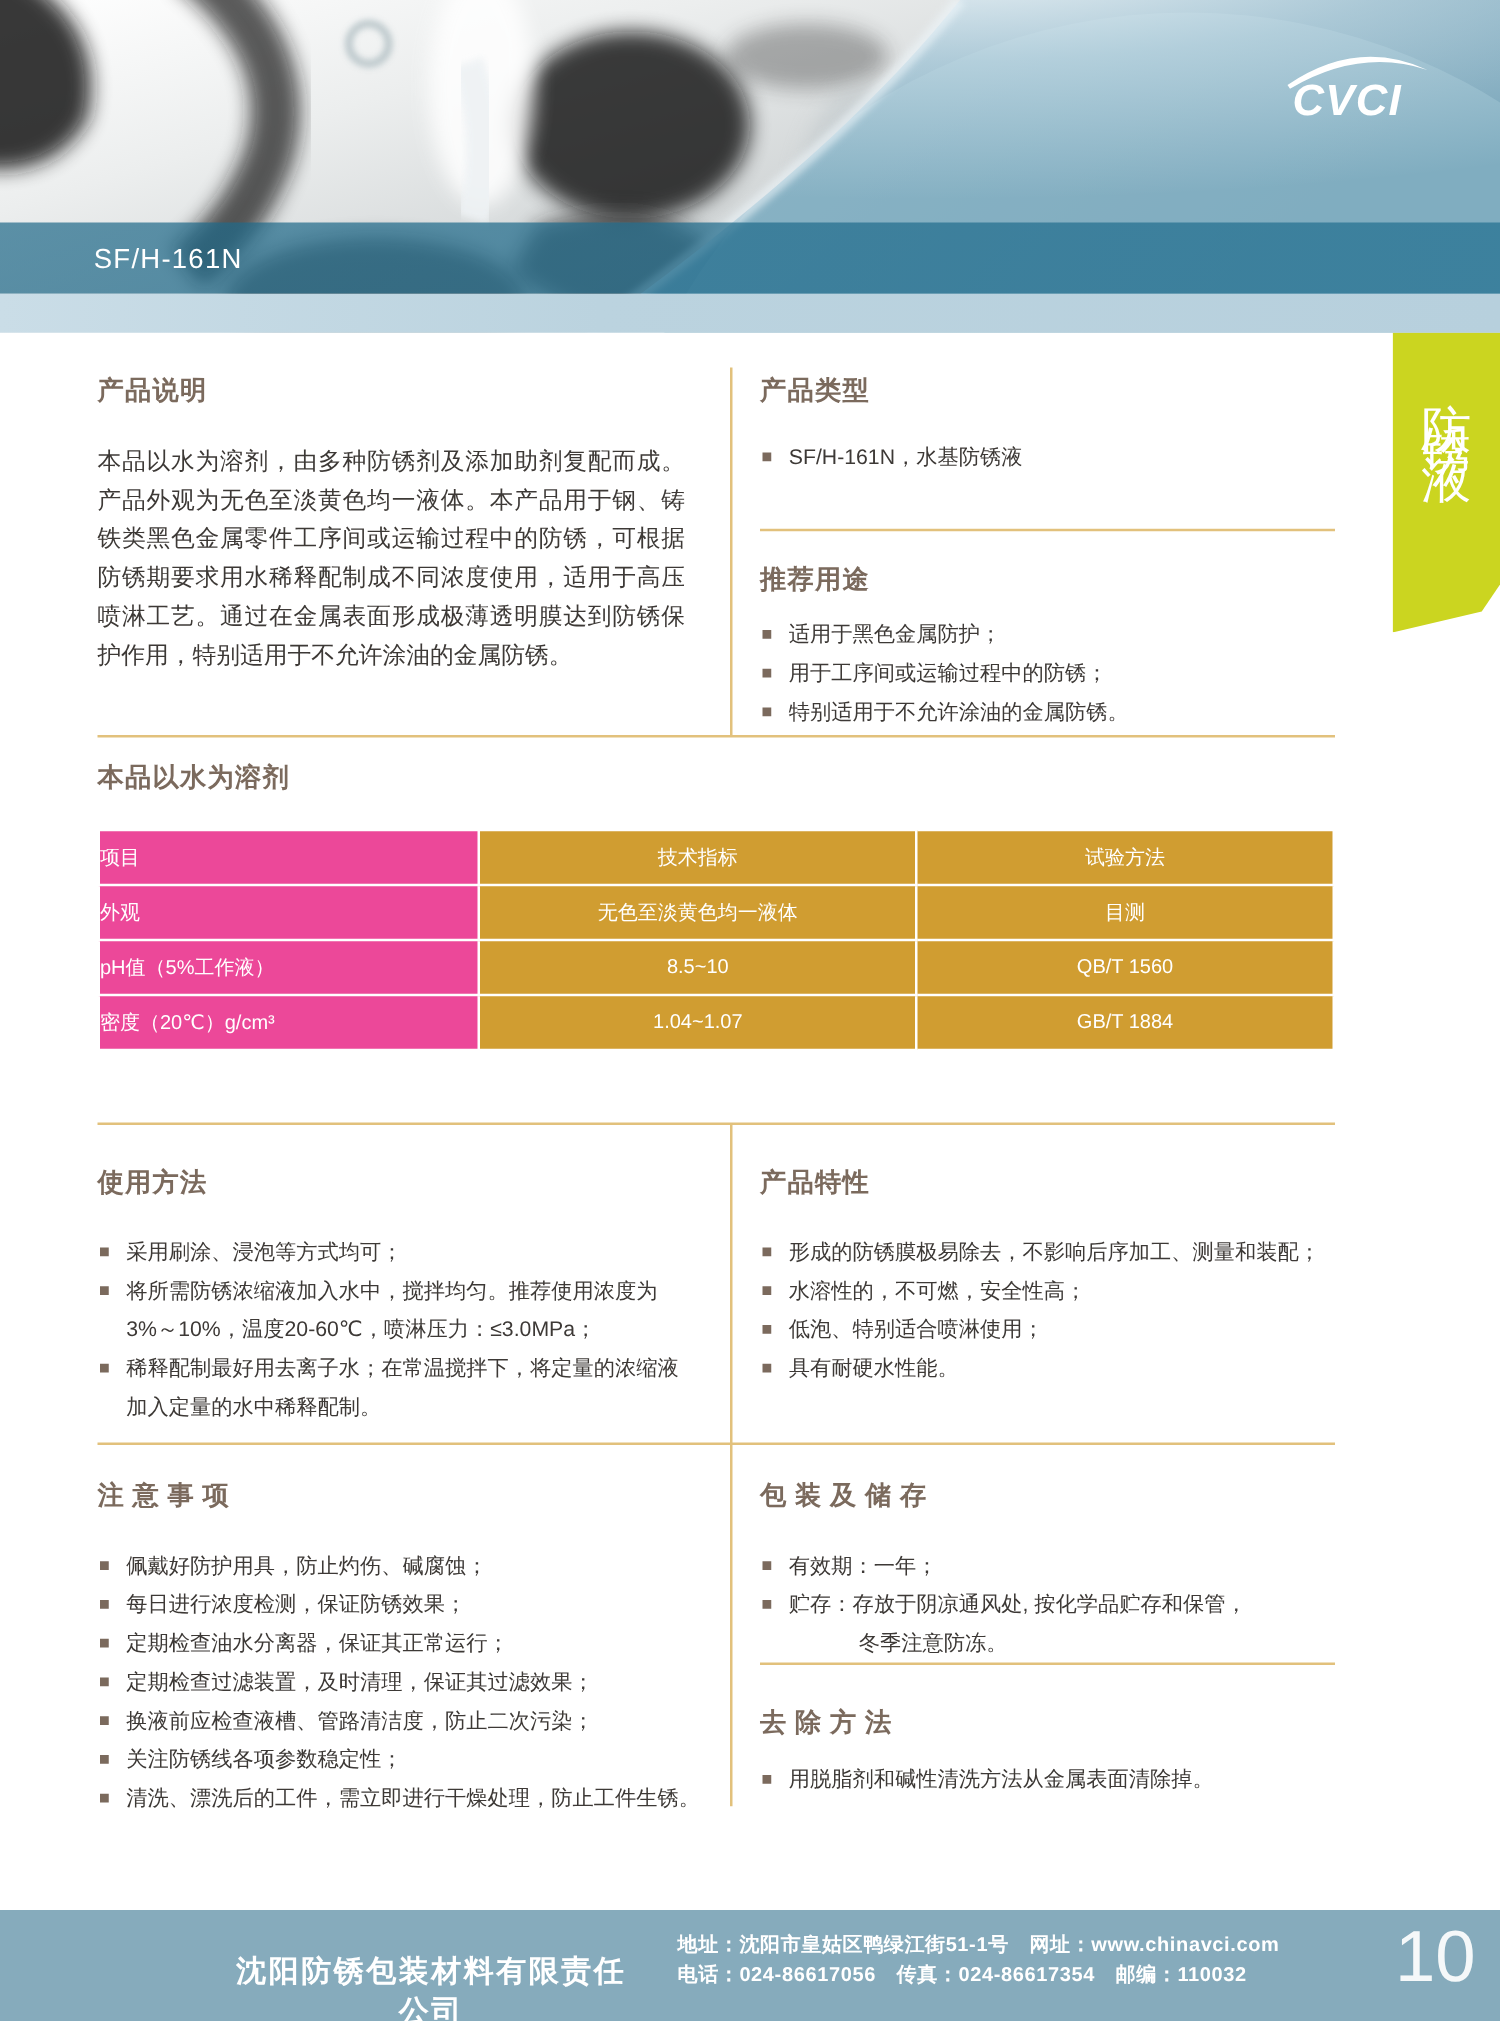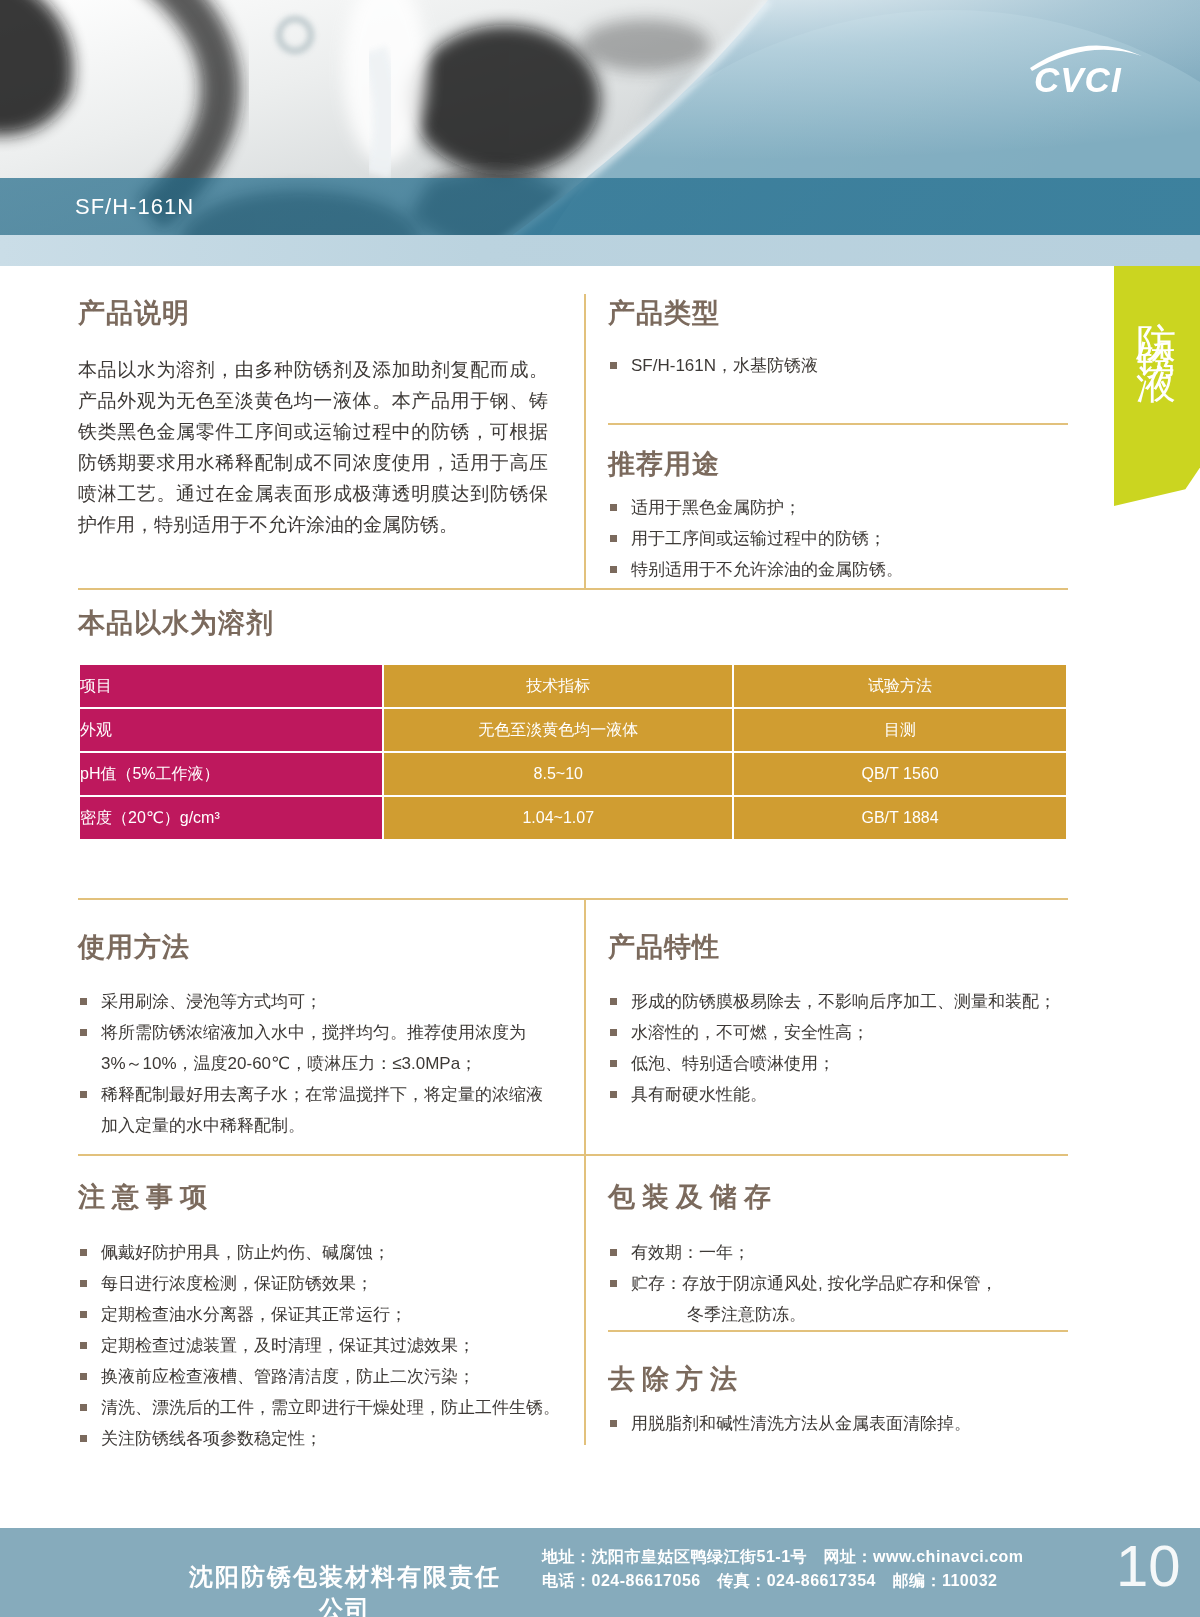--- a/index.html
+++ b/index.html
@@ -18,37 +18,37 @@
   .logo{position:absolute;left:1028px;top:36px;width:116px;height:62px;}
 
   
   .side-tab{position:absolute;left:1114px;top:266px;width:86px;height:240px;background:#cbd520;
             clip-path:polygon(0 0,100% 0,100% 84%,83% 93%,0 100%);}
   .side-tab span{position:absolute;left:50%;transform:translateX(-50%);top:24px;
                  writing-mode:vertical-rl;font-size:40px;letter-spacing:20px;color:#fff;}
 
   
   .sec{position:absolute;left:78px;width:990px;}
-  h2{margin:0;font-size:27px;font-weight:bold;color:#7b6a5d;line-height:30px;letter-spacing:1px;}
+  h2{margin:0;font-size:21px;font-weight:bold;color:#7b6a5d;line-height:30px;letter-spacing:1px;}
   h2.ls{letter-spacing:7px;}
   .col-l{position:absolute;left:0;top:0;width:470px;}
   .col-r{position:absolute;left:530px;top:0;width:460px;}
   .vline{position:absolute;width:2px;background:#e2c17c;left:584px;}
   .hr-full{position:absolute;left:78px;width:990px;height:2px;background:#e2c17c;}
   .hr-in{height:2px;background:#e2c17c;border:0;margin:0;}
   p.body{margin:26px 0 0;font-size:19px;line-height:31px;color:#3d3936;text-align:justify;}
   ul.blist{list-style:none;margin:0;padding:0;color:#3d3936;font-size:17px;line-height:31px;}
   ul.blist li{position:relative;padding-left:23px;}
   ul.blist li::before{content:"";position:absolute;left:2px;top:12px;width:7px;height:7px;background:#7b6a5d;}
   .indent2{padding-left:56px;}
 
   
   table.spec{width:990px;border-collapse:collapse;margin-top:25px;table-layout:fixed;}
   table.spec td{border:2px solid #fff;height:42px;color:#fff;font-size:16px;padding:0;}
-  td.c-item{width:30.8%;background:#be185d;text-align:left;padding-left:30px;}
+  td.c-item{width:30.8%;background:#ec4899;text-align:left;padding-left:30px;}
   td.c-tech{width:35.4%;background:#d09d31;text-align:center;}
   td.c-method{width:33.8%;background:#d09d31;text-align:center;}
 
   
   .footer{position:absolute;left:0;top:1528px;width:1200px;height:89px;background:#86abbc;}
   .company{position:absolute;left:185px;top:33px;width:320px;text-align:center;
            font-size:24px;font-weight:bold;color:#fff;letter-spacing:2px;}
   .addr{position:absolute;left:542px;top:17px;font-size:16px;line-height:24px;
         font-weight:bold;color:#fff;letter-spacing:.5px;}
   .pagenum{position:absolute;left:1116px;top:4px;font-size:58px;color:#fff;opacity:.92;}
@@ -203,22 +203,22 @@
 
   <div class="sec" style="top:1166px;height:290px;">
     <div class="col-l" style="width:500px;">
       <h2 class="ls" style="margin-top:16px;">注意事项</h2>
       <ul class="blist" style="margin-top:25px;">
         <li>佩戴好防护用具，防止灼伤、碱腐蚀；</li>
         <li>每日进行浓度检测，保证防锈效果；</li>
         <li>定期检查油水分离器，保证其正常运行；</li>
         <li>定期检查过滤装置，及时清理，保证其过滤效果；</li>
         <li>换液前应检查液槽、管路清洁度，防止二次污染；</li>
+        <li>关注防锈线各项参数稳定性；</li>
         <li>清洗、漂洗后的工件，需立即进行干燥处理，防止工件生锈。</li>
-        <li>关注防锈线各项参数稳定性；</li>
       </ul>
     </div>
     <div class="col-r">
       <h2 class="ls" style="margin-top:16px;">包装及储存</h2>
       <ul class="blist" style="margin-top:25px;">
         <li>有效期：一年；</li>
         <li>
           <span>贮存：存放于阴凉通风处, 按化学品贮存和保管，</span>
           <div class="indent2">冬季注意防冻。</div>
         </li>

